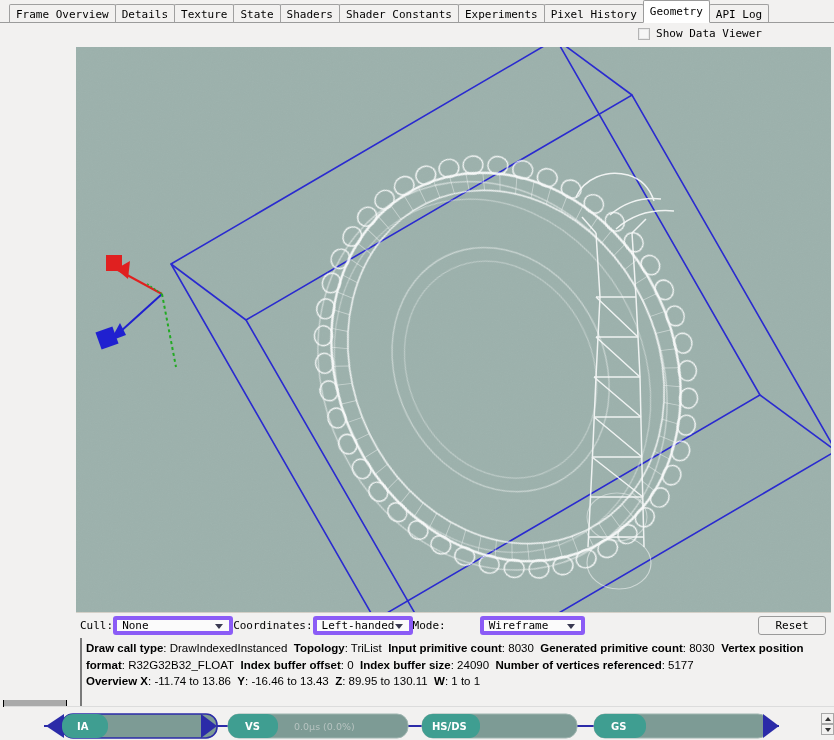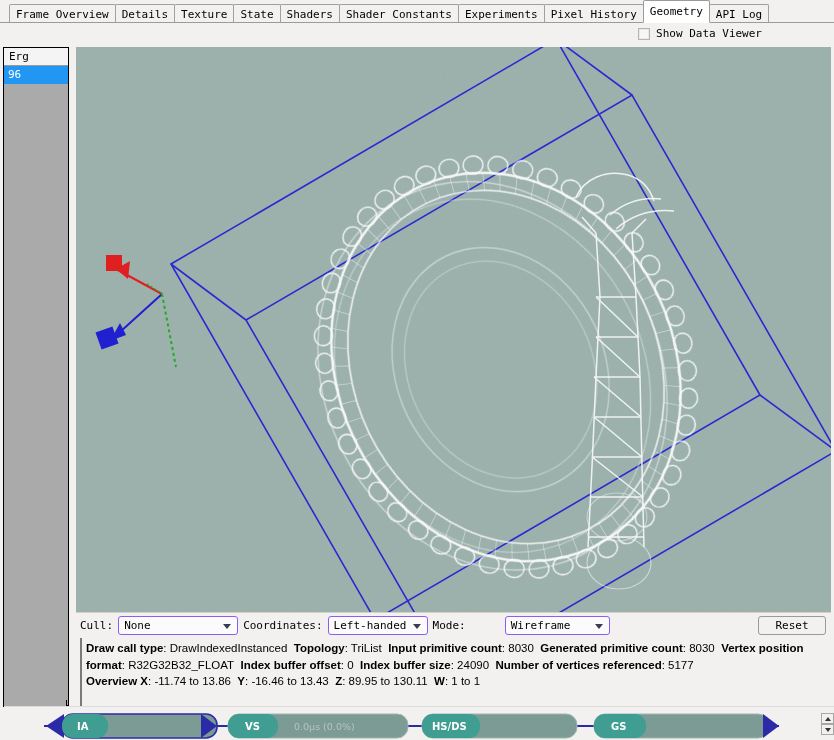--- a/index.html
+++ b/index.html
@@ -155,33 +155,32 @@
   .ctrlrow {
     position: absolute;
     left: 0; top: 565px;
     width: 755px; height: 26px;
     background: #f2f1f0;
     border-top: 1px solid #d4d0c8;
     box-sizing: border-box;
     display: flex;
     align-items: center;
     padding: 0 4px;
-    gap: 5px;
   }
   .lbl {
     font-family: "DejaVu Sans Mono", monospace;
     font-size: 11px;
     color: #000;
     white-space: nowrap;
   }
   .combo {
     position: relative;
     height: 19px;
     background: #fbfbfb;
-    border: 1px solid #8b5cf6;
+    border: 4px solid #8b5cf6;
     border-radius: 3px;
     box-sizing: border-box;
     display: flex;
     align-items: center;
     padding-left: 5px;
     font-family: "DejaVu Sans Mono", monospace;
     font-size: 11px;
     color: #000;
     cursor: default;
   }
@@ -308,26 +307,20 @@
 
   <div class="dvrow">
     <div class="dvbox">
       <span class="chk"></span>
       <span>Show Data Viewer</span>
     </div>
   </div>
 
   <div class="content">
 
-    <div class="listpanel">
-      <div class="listhdr">Erg</div>
-      <div id="listrows">
-          <div class="listrow sel">96</div>
-        </div>
-    </div>
 
     <div class="vsplit"></div>
 
     <div class="rightpane">
 
       <div class="viewport">
         <svg width="755" height="565" viewBox="0 0 755 565">
           <defs>
             <filter id="noise" x="0" y="0" width="100%" height="100%">
               <feTurbulence type="fractalNoise" baseFrequency="0.9" numOctaves="2" result="n"></feTurbulence>

